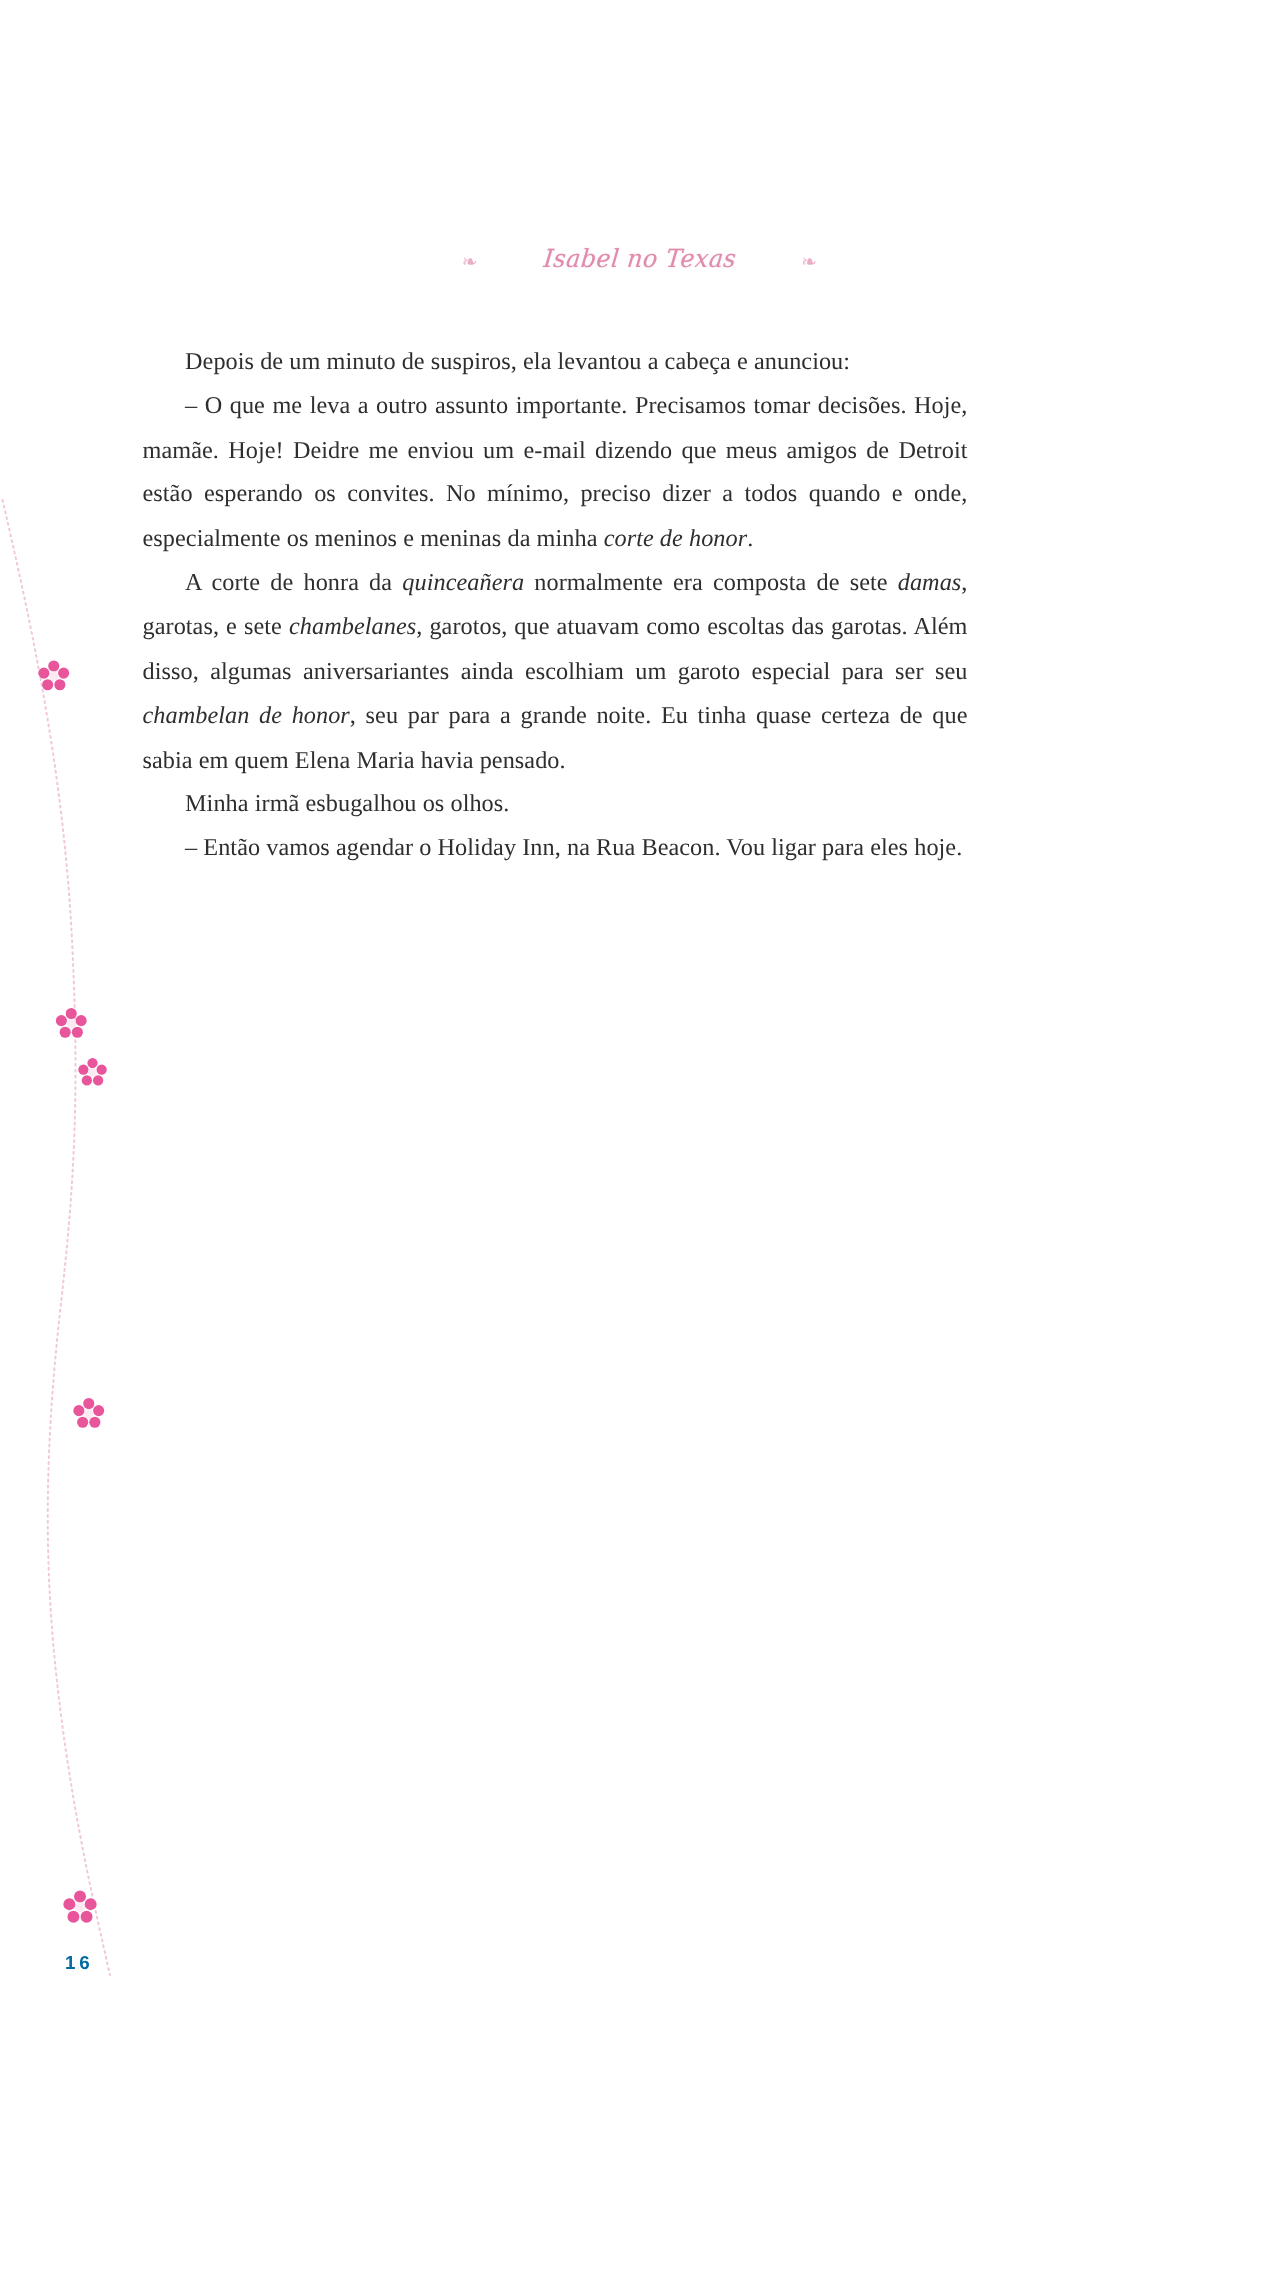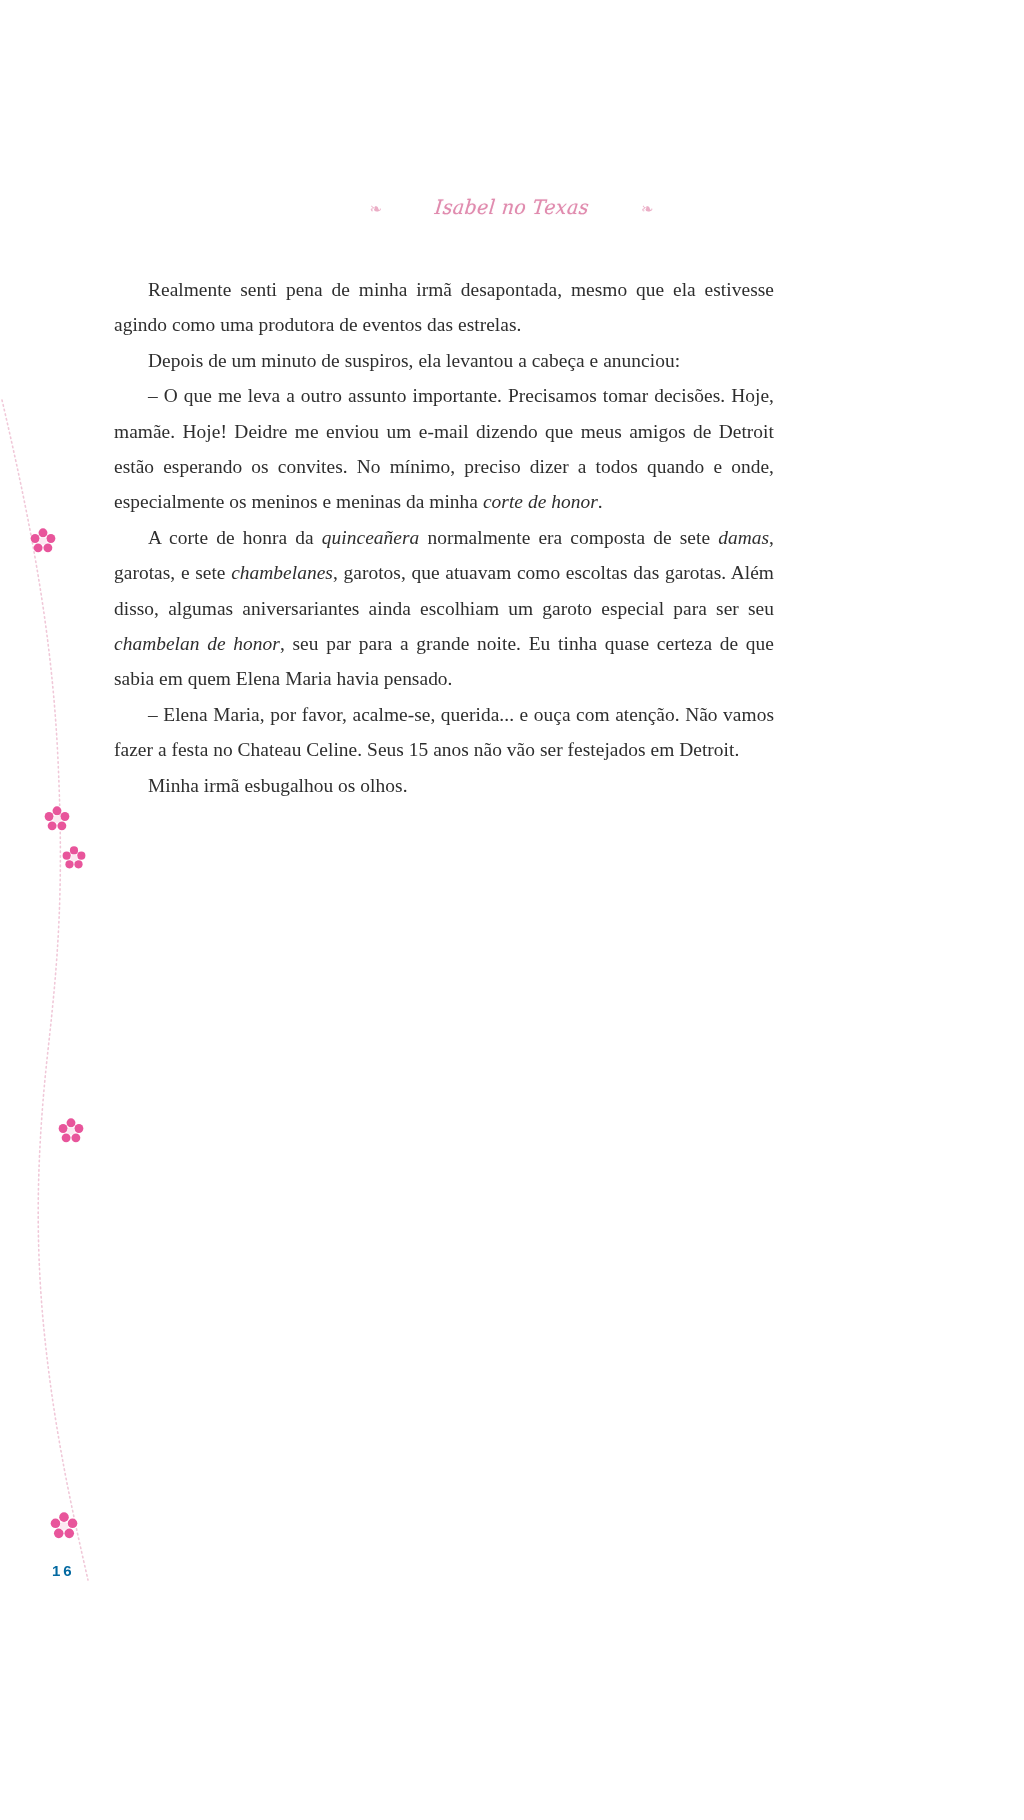--- a/index.html
+++ b/index.html
@@ -183,23 +183,22 @@
         <circle cx="19.3" cy="9.7" r="4.1" fill="#e8559b"></circle>
         <circle cx="16.5" cy="18.3" r="4.1" fill="#e8559b"></circle>
         <circle cx="7.5" cy="18.3" r="4.1" fill="#e8559b"></circle>
         <circle cx="4.7" cy="9.7" r="4.1" fill="#e8559b"></circle>
       </g>
       <circle cx="12" cy="12" r="3.5" fill="#fce9f1"></circle>
     </svg>
   </div>
 
   <div class="textblock" id="textblock">
-      <p><span>Realmente senti pena de minha irmã desapontada, mesmo que ela estivesse agindo como uma produtora de eventos das estrelas.</span></p>
       <p><span>Depois de um minuto de suspiros, ela levantou a cabeça e anunciou:</span></p>
       <p><span>– O que me leva a outro assunto importante. Precisamos tomar decisões. Hoje, mamãe. Hoje! Deidre me enviou um e-mail dizendo que meus amigos de Detroit estão esperando os convites. No mínimo, preciso dizer a todos quando e onde, especialmente os meninos e meninas da minha </span><i>corte de honor</i><span>.</span></p>
       <p><span>A corte de honra da </span><i>quinceañera</i><span> normalmente era composta de sete </span><i>damas</i><span>, garotas, e sete </span><i>chambelanes</i><span>, garotos, que atuavam como escoltas das garotas. Além disso, algumas aniversariantes ainda escolhiam um garoto especial para ser seu </span><i>chambelan de honor</i><span>, seu par para a grande noite. Eu tinha quase certeza de que sabia em quem Elena Maria havia pensado.</span></p>
-      <p><span>– Elena Maria, por favor, acalme-se, querida... e ouça com atenção. Não vamos fazer a festa no Chateau Celine. Seus 15 anos não vão ser festejados em Detroit.</span></p>
       <p><span>Minha irmã esbugalhou os olhos.</span></p>
+      <p><span>– Então vamos agendar o Holiday Inn, na Rua Beacon. Vou ligar para eles hoje.</span></p>
     </div>
 
   <div class="folio" style="color: #0369a1;">16</div>
 
 </div>
 
 </body></html>

